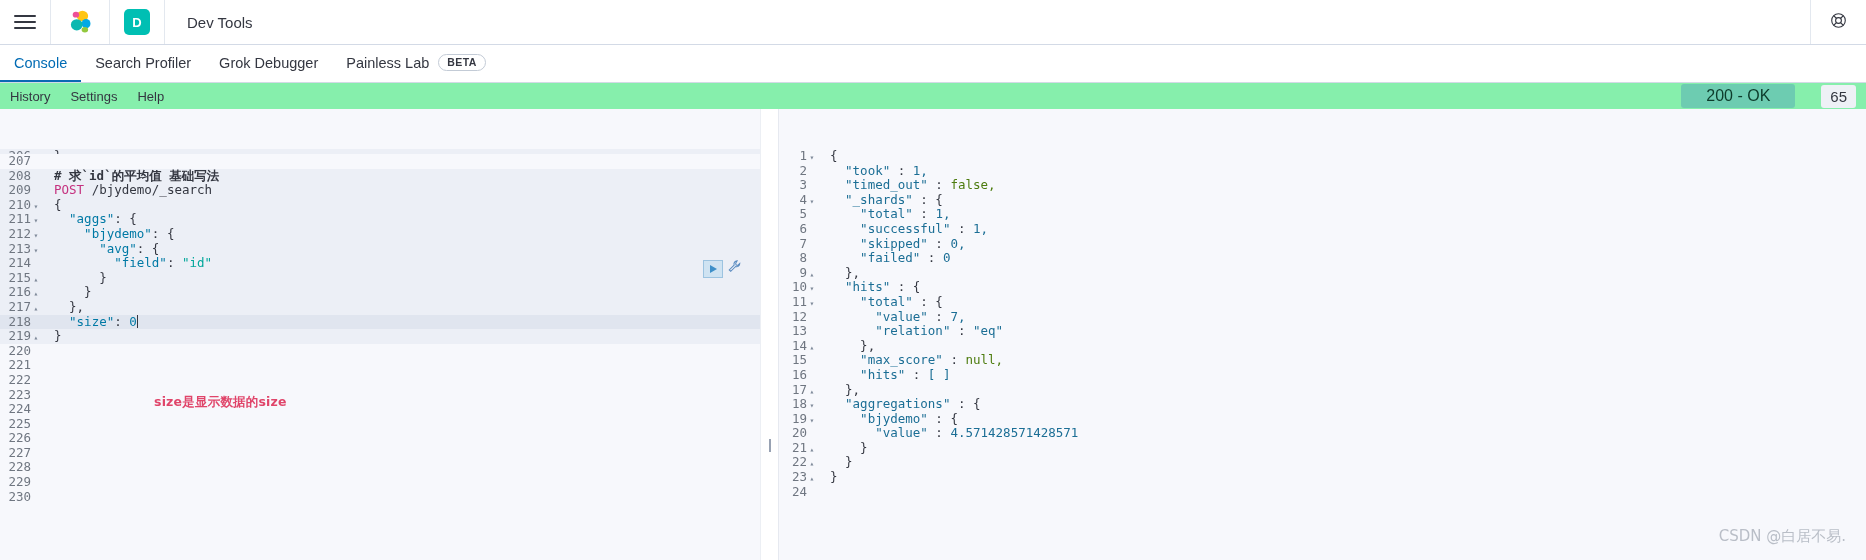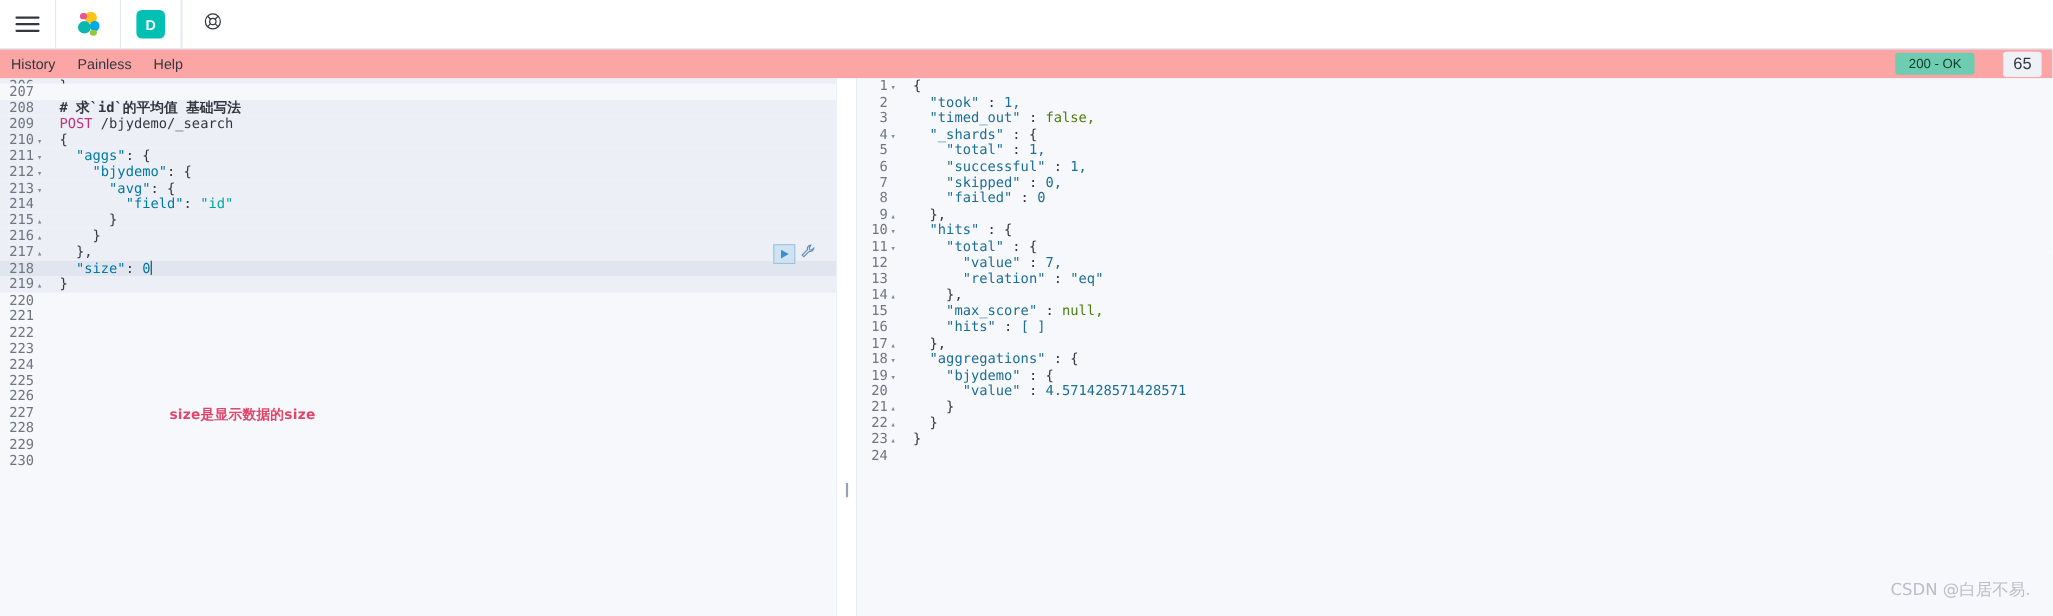--- a/index.html
+++ b/index.html
@@ -50,27 +50,27 @@
   .tab.active { color: #006bb4; border-bottom-color: #0b6ab4; font-weight: 400; }
   .beta-badge {
     font-size: 10.5px; font-weight: bold; letter-spacing: .4px;
     color: #343741; border: 1px solid #c3cbd6; border-radius: 10px;
     padding: 2px 8px 2px 8px; line-height: 1;
   }
 
   
   .subbar {
     height: 26px; min-height:26px; display:flex; align-items:center;
-    gap: 20px; padding: 0 10px; background:#fca5a5; position: relative; z-index: 5;
+    gap: 20px; padding: 0 10px; background:#86efac; position: relative; z-index: 5;
   }
   .subbar-item { font-size: 13px; color: #343741; cursor: pointer; }
   .subbar-spacer { flex: 1; }
   .status-badge {
-    font-size: 12px; color: #0d3c2b; background: #6dccb1;
-    border-radius: 3px; padding: 3px 12px; font-weight: 400; white-space:nowrap;
+    font-size: 16px; color: #0d3c2b; background: #6dccb1;
+    border-radius: 3px; padding: 3px 25px; font-weight: 400; white-space:nowrap;
   }
   .time-badge {
     font-size: 15px; color: #343741; background: #eef1f6;
     border-radius: 3px; padding: 3px 9px; margin-left: 6px; white-space:nowrap;
   }
 
   
   .panes { flex: 1; display: flex; position: relative; min-height:0; background:#fff; }
   .pane { position: relative; overflow: hidden; }
   .pane-request { width: 760px; background: #f7f8fc; position: relative; }
@@ -80,21 +80,21 @@
     border-left: 1px solid #eceff4;
   }
   .splitter-grip {
     position: absolute; bottom: 108px; width: 2px; height: 13px;
     border-left: 1px solid #98a2b3; border-right: 1px solid #98a2b3;
   }
   .pane-response { flex: 1; background: #f7f8fc; position: relative; }
 
   .code {
     font-family: "DejaVu Sans Mono", "Liberation Mono", monospace;
-    font-size: 12.5px; line-height: 14.6px; white-space: pre;
+    font-size: 12.5px; line-height: 14.6px; white-space: pre; margin-top: 40px;
   }
   .code-row { display: flex; height: 14.6px; align-items: flex-start; }
   .gutter {
     width: 44px; min-width:44px; text-align: right; padding-right: 3px;
     color: #6f7681; user-select: none; position: relative;
   }
   .gutter.resp { width: 42px; min-width:42px; }
   .fold { display:inline-block; width: 10px; text-align:center; color:#808b9b; font-size:8px; }
   .linebody { padding-left: 10px; flex:1; }
   .row-active { background: #e0e5ef; }
@@ -113,21 +113,21 @@
   .k-rnum { color: #1b6e95; }
   .k-rbool { color: #4d7c0f; }
 
   .cursor {
     display:inline-block; width:1px; height:13px; background:#343741;
     vertical-align:-2px; margin-left:0px;
   }
 
   
   .annotation {
-    position: absolute; left: 154px; top: 298px;
+    position: absolute; left: 154px; top: 285px;
     font-family: "DejaVu Sans", sans-serif;
     font-size: 12.5px; font-weight: bold; color: #e0456a;
     letter-spacing: .2px; white-space: nowrap;
   }
 
   
   .actions { position: absolute; right: 18px; top: 150px; display: flex; align-items: center; gap: 4px; }
   .play-btn {
     width: 20px; height: 18px; border: 1px solid #9cc3e0; background: #cfe3f2;
     display:flex; align-items:center; justify-content:center; cursor: pointer;
@@ -180,40 +180,56 @@
           <ellipse cx="11" cy="7" rx="4" ry="3.6" fill="#ee5097"></ellipse>
           <ellipse cx="23.5" cy="18" rx="5.4" ry="5.8" fill="#00a9e5"></ellipse>
           <ellipse cx="12" cy="19.5" rx="7.2" ry="7" fill="#0bb8b0"></ellipse>
           <ellipse cx="22" cy="25.5" rx="4" ry="3.4" fill="#93c83e"></ellipse>
         </svg>
       </div>
     </div>
     <div class="chrome-cell space-cell">
       <div class="space-avatar">D</div>
     </div>
+    <div class="app-title">Dev Tools</div>
     <div class="chrome-right">
       <div class="chrome-cell help-cell">
         <span>
           <svg width="17" height="17" viewBox="0 0 20 20" fill="none" stroke="#343741" stroke-width="1.3">
             <circle cx="10" cy="10" r="8"></circle>
             <circle cx="10" cy="10" r="3.4"></circle>
             <line x1="4.4" y1="4.4" x2="7.6" y2="7.6"></line>
             <line x1="12.4" y1="12.4" x2="15.6" y2="15.6"></line>
             <line x1="15.6" y1="4.4" x2="12.4" y2="7.6"></line>
             <line x1="7.6" y1="12.4" x2="4.4" y2="15.6"></line>
           </svg>
         </span>
       </div>
     </div>
   </div>
 
+  <div class="tabs">
+    <div class="tab active">
+      <span>Console</span>
+    </div>
+    <div class="tab">
+      <span>Search Profiler</span>
+    </div>
+    <div class="tab">
+      <span>Grok Debugger</span>
+    </div>
+    <div class="tab">
+      <span>Painless Lab</span>
+      <span class="beta-badge">BETA</span>
+    </div>
+  </div>
 
   <div class="subbar">
     <div class="subbar-item">History</div>
-    <div class="subbar-item">Painless</div>
+    <div class="subbar-item">Settings</div>
     <div class="subbar-item">Help</div>
     <div class="subbar-spacer"></div>
     <div class="status-badge">200 - OK</div>
     <div class="time-badge">65</div>
   </div>
 
   <div class="panes">
 
     <div class="pane pane-request">
       <div class="code" id="request-lines"><div class="code-row req-block" style="height: 5px; overflow: hidden;"><div class="gutter"><span>206</span><span class="fold"></span></div><div class="linebody"><span class="k-punct">}</span></div></div><div class="code-row"><div class="gutter"><span>207</span><span class="fold"></span></div><div class="linebody"></div></div><div class="code-row req-block"><div class="gutter"><span>208</span><span class="fold"></span></div><div class="linebody"><span class="k-comment"># 求`id`的平均值 基础写法</span></div></div><div class="code-row req-block"><div class="gutter"><span>209</span><span class="fold"></span></div><div class="linebody"><span class="k-method">POST </span><span class="k-url">/bjydemo/_search</span></div></div><div class="code-row req-block"><div class="gutter"><span>210</span><span class="fold">▾</span></div><div class="linebody"><span class="k-punct">{</span></div></div><div class="code-row req-block"><div class="gutter"><span>211</span><span class="fold">▾</span></div><div class="linebody"><span class="k-key">  "aggs"</span><span class="k-punct">: {</span></div></div><div class="code-row req-block"><div class="gutter"><span>212</span><span class="fold">▾</span></div><div class="linebody"><span class="k-key">    "bjydemo"</span><span class="k-punct">: {</span></div></div><div class="code-row req-block"><div class="gutter"><span>213</span><span class="fold">▾</span></div><div class="linebody"><span class="k-key">      "avg"</span><span class="k-punct">: {</span></div></div><div class="code-row req-block"><div class="gutter"><span>214</span><span class="fold"></span></div><div class="linebody"><span class="k-key">        "field"</span><span class="k-punct">: </span><span class="k-str">"id"</span></div></div><div class="code-row req-block"><div class="gutter"><span>215</span><span class="fold">▴</span></div><div class="linebody"><span class="k-punct">      }</span></div></div><div class="code-row req-block"><div class="gutter"><span>216</span><span class="fold">▴</span></div><div class="linebody"><span class="k-punct">    }</span></div></div><div class="code-row req-block"><div class="gutter"><span>217</span><span class="fold">▴</span></div><div class="linebody"><span class="k-punct">  },</span></div></div><div class="code-row row-active"><div class="gutter"><span>218</span><span class="fold"></span></div><div class="linebody"><span class="k-key">  "size"</span><span class="k-punct">: </span><span class="k-num">0</span><span class="cursor"></span></div></div><div class="code-row req-block"><div class="gutter"><span>219</span><span class="fold">▴</span></div><div class="linebody"><span class="k-punct">}</span></div></div><div class="code-row"><div class="gutter"><span>220</span><span class="fold"></span></div><div class="linebody"></div></div><div class="code-row"><div class="gutter"><span>221</span><span class="fold"></span></div><div class="linebody"></div></div><div class="code-row"><div class="gutter"><span>222</span><span class="fold"></span></div><div class="linebody"></div></div><div class="code-row"><div class="gutter"><span>223</span><span class="fold"></span></div><div class="linebody"></div></div><div class="code-row"><div class="gutter"><span>224</span><span class="fold"></span></div><div class="linebody"></div></div><div class="code-row"><div class="gutter"><span>225</span><span class="fold"></span></div><div class="linebody"></div></div><div class="code-row"><div class="gutter"><span>226</span><span class="fold"></span></div><div class="linebody"></div></div><div class="code-row"><div class="gutter"><span>227</span><span class="fold"></span></div><div class="linebody"></div></div><div class="code-row"><div class="gutter"><span>228</span><span class="fold"></span></div><div class="linebody"></div></div><div class="code-row"><div class="gutter"><span>229</span><span class="fold"></span></div><div class="linebody"></div></div><div class="code-row"><div class="gutter"><span>230</span><span class="fold"></span></div><div class="linebody"></div></div></div>

